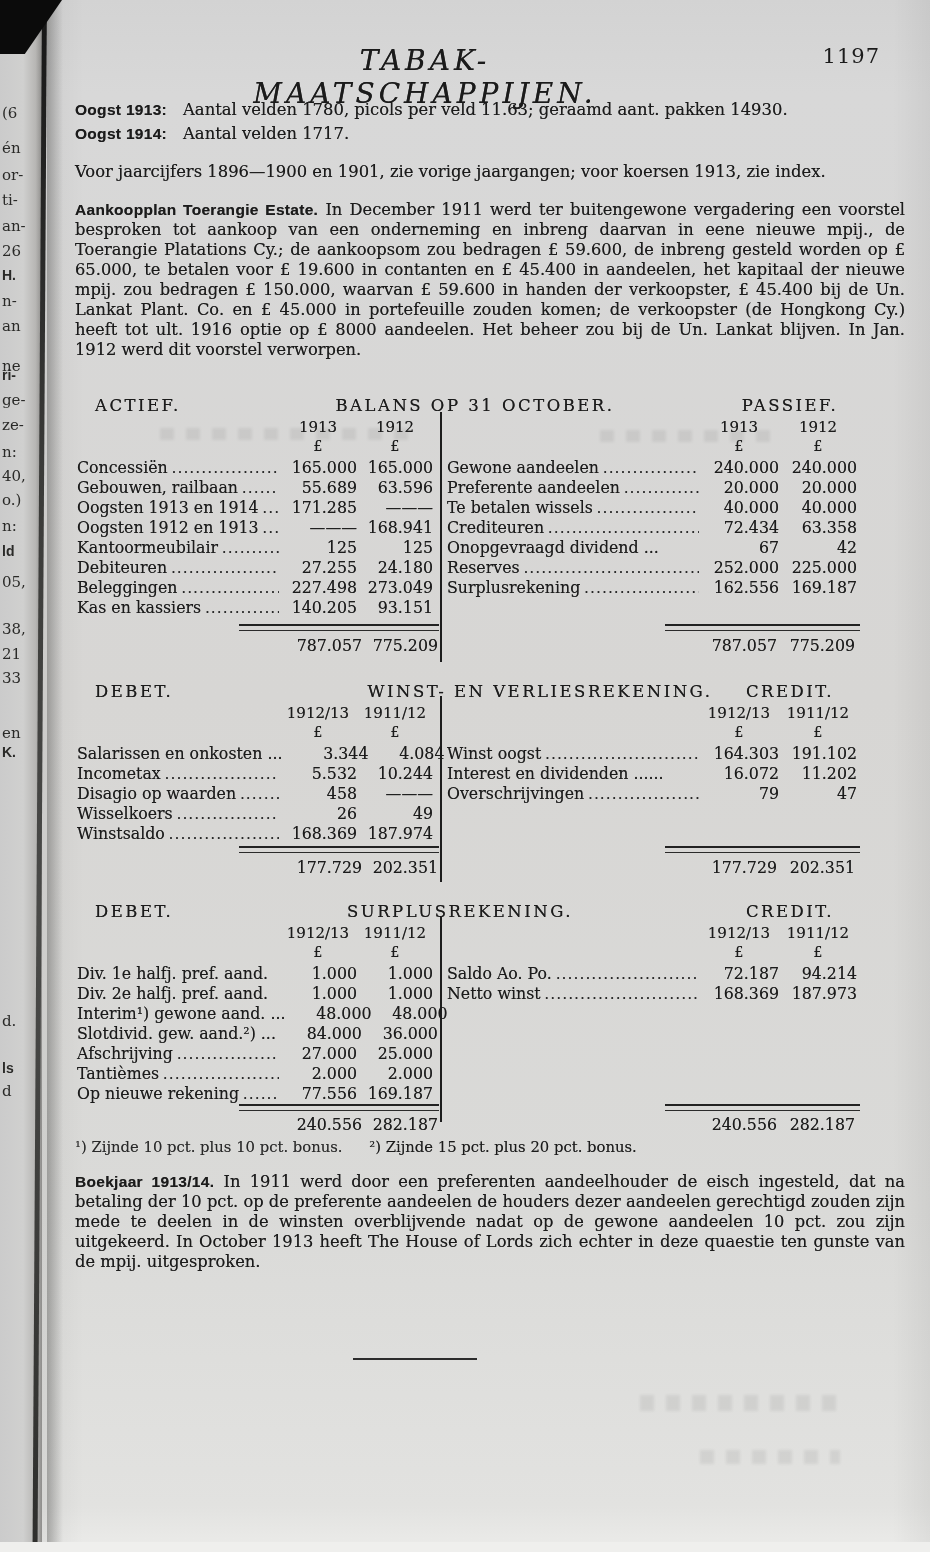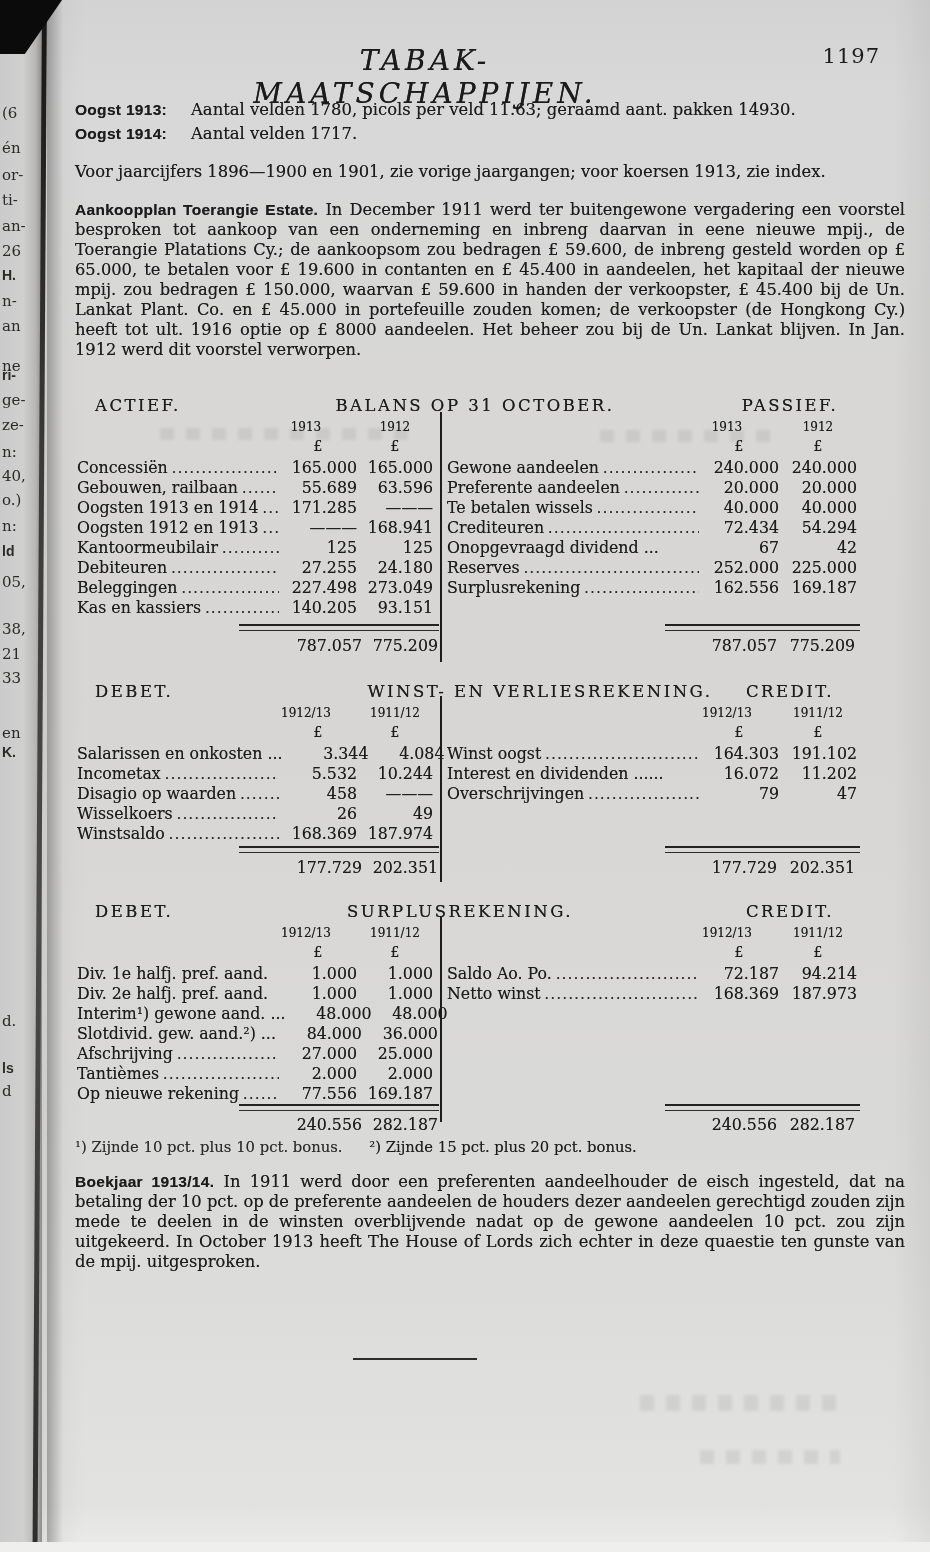--- a/index.html
+++ b/index.html
@@ -31,35 +31,35 @@
   .content{position:absolute;left:75px;top:0;width:830px;height:1552px;}
   .abs{position:absolute;left:0;width:830px;}
   
   .hdr-title{font-style:italic;font-size:28px;letter-spacing:4px;word-spacing:4px;
     text-shadow:0 0 .6px rgba(20,20,20,.8);}
   .hdr-page{font-size:21px;letter-spacing:1px;}
   
   .lead{font-family:"Liberation Sans",sans-serif;font-weight:bold;font-size:15.5px;letter-spacing:.3px;}
   .bodytext{font-size:16.3px;line-height:20px;text-align:justify;text-shadow:0 0 .4px rgba(25,25,25,.6);}
   .introline{font-size:16.4px;white-space:nowrap;text-shadow:0 0 .4px rgba(25,25,25,.6);}
-  .introline .lead{margin-right:24px;}
+  .introline .lead{margin-right:16px;}
   
   .sechdr{font-size:16.5px;letter-spacing:2.5px;white-space:nowrap;text-shadow:0 0 .5px rgba(25,25,25,.7);}
   .tside{position:absolute;top:0;}
   .tleft{left:2px;width:363px;}
   .tright{left:372px;width:412px;padding-right:2px;box-sizing:border-box;}
   .frow{display:flex;align-items:baseline;height:20px;font-size:15.8px;white-space:nowrap;
     text-shadow:0 0 .4px rgba(25,25,25,.55);}
   .frow .lbl{flex:0 0 auto;}
   .frow .dots{flex:1 1 auto;overflow:hidden;padding:0 4px;letter-spacing:1.5px;font-size:14px;color:#252525;}
   .frow .dots::after{content:"..........................................................................";}
   .frow .v{flex:0 0 auto;text-align:right;}
   .tleft .v1{width:78px;} .tleft .v2{width:76px;padding-right:7px;box-sizing:content-box;}
   .tright .v1{width:80px;} .tright .v2{width:78px;}
-  .yr{font-size:12px;gap:12px;} .cur{font-size:14px;}
+  .yr{font-size:15px;} .cur{font-size:14px;}
   .yr .v,.cur .v{text-align:center;}
   .vline{position:absolute;width:2px;background:#1d1d1d;left:365px;}
   .trule{position:absolute;height:4px;border-top:2px solid #222;border-bottom:1px solid #2a2a2a;}
   .totrow{position:absolute;font-size:15.8px;text-shadow:0 0 .4px rgba(25,25,25,.55);}
   .totrow span{display:inline-block;text-align:right;}
   .footnote{font-size:14.8px;white-space:nowrap;text-shadow:0 0 .3px rgba(25,25,25,.5);}
   .small-rule{position:absolute;height:2px;background:#2c2c2c;}
 </style>
 </head>
 <body>
@@ -226,21 +226,21 @@
             <div class="frow">
               <span class="lbl">Te betalen wissels</span>
               <span class="dots"></span>
               <span class="v v1">40.000</span>
               <span class="v v2">40.000</span>
             </div>
             <div class="frow">
               <span class="lbl">Crediteuren</span>
               <span class="dots"></span>
               <span class="v v1">72.434</span>
-              <span class="v v2">54.294</span>
+              <span class="v v2">63.358</span>
             </div>
             <div class="frow">
               <span class="lbl">Onopgevraagd dividend ...</span>
               <span class="dots" style="visibility: hidden;"></span>
               <span class="v v1">67</span>
               <span class="v v2">42</span>
             </div>
             <div class="frow">
               <span class="lbl">Reserves</span>
               <span class="dots"></span>

